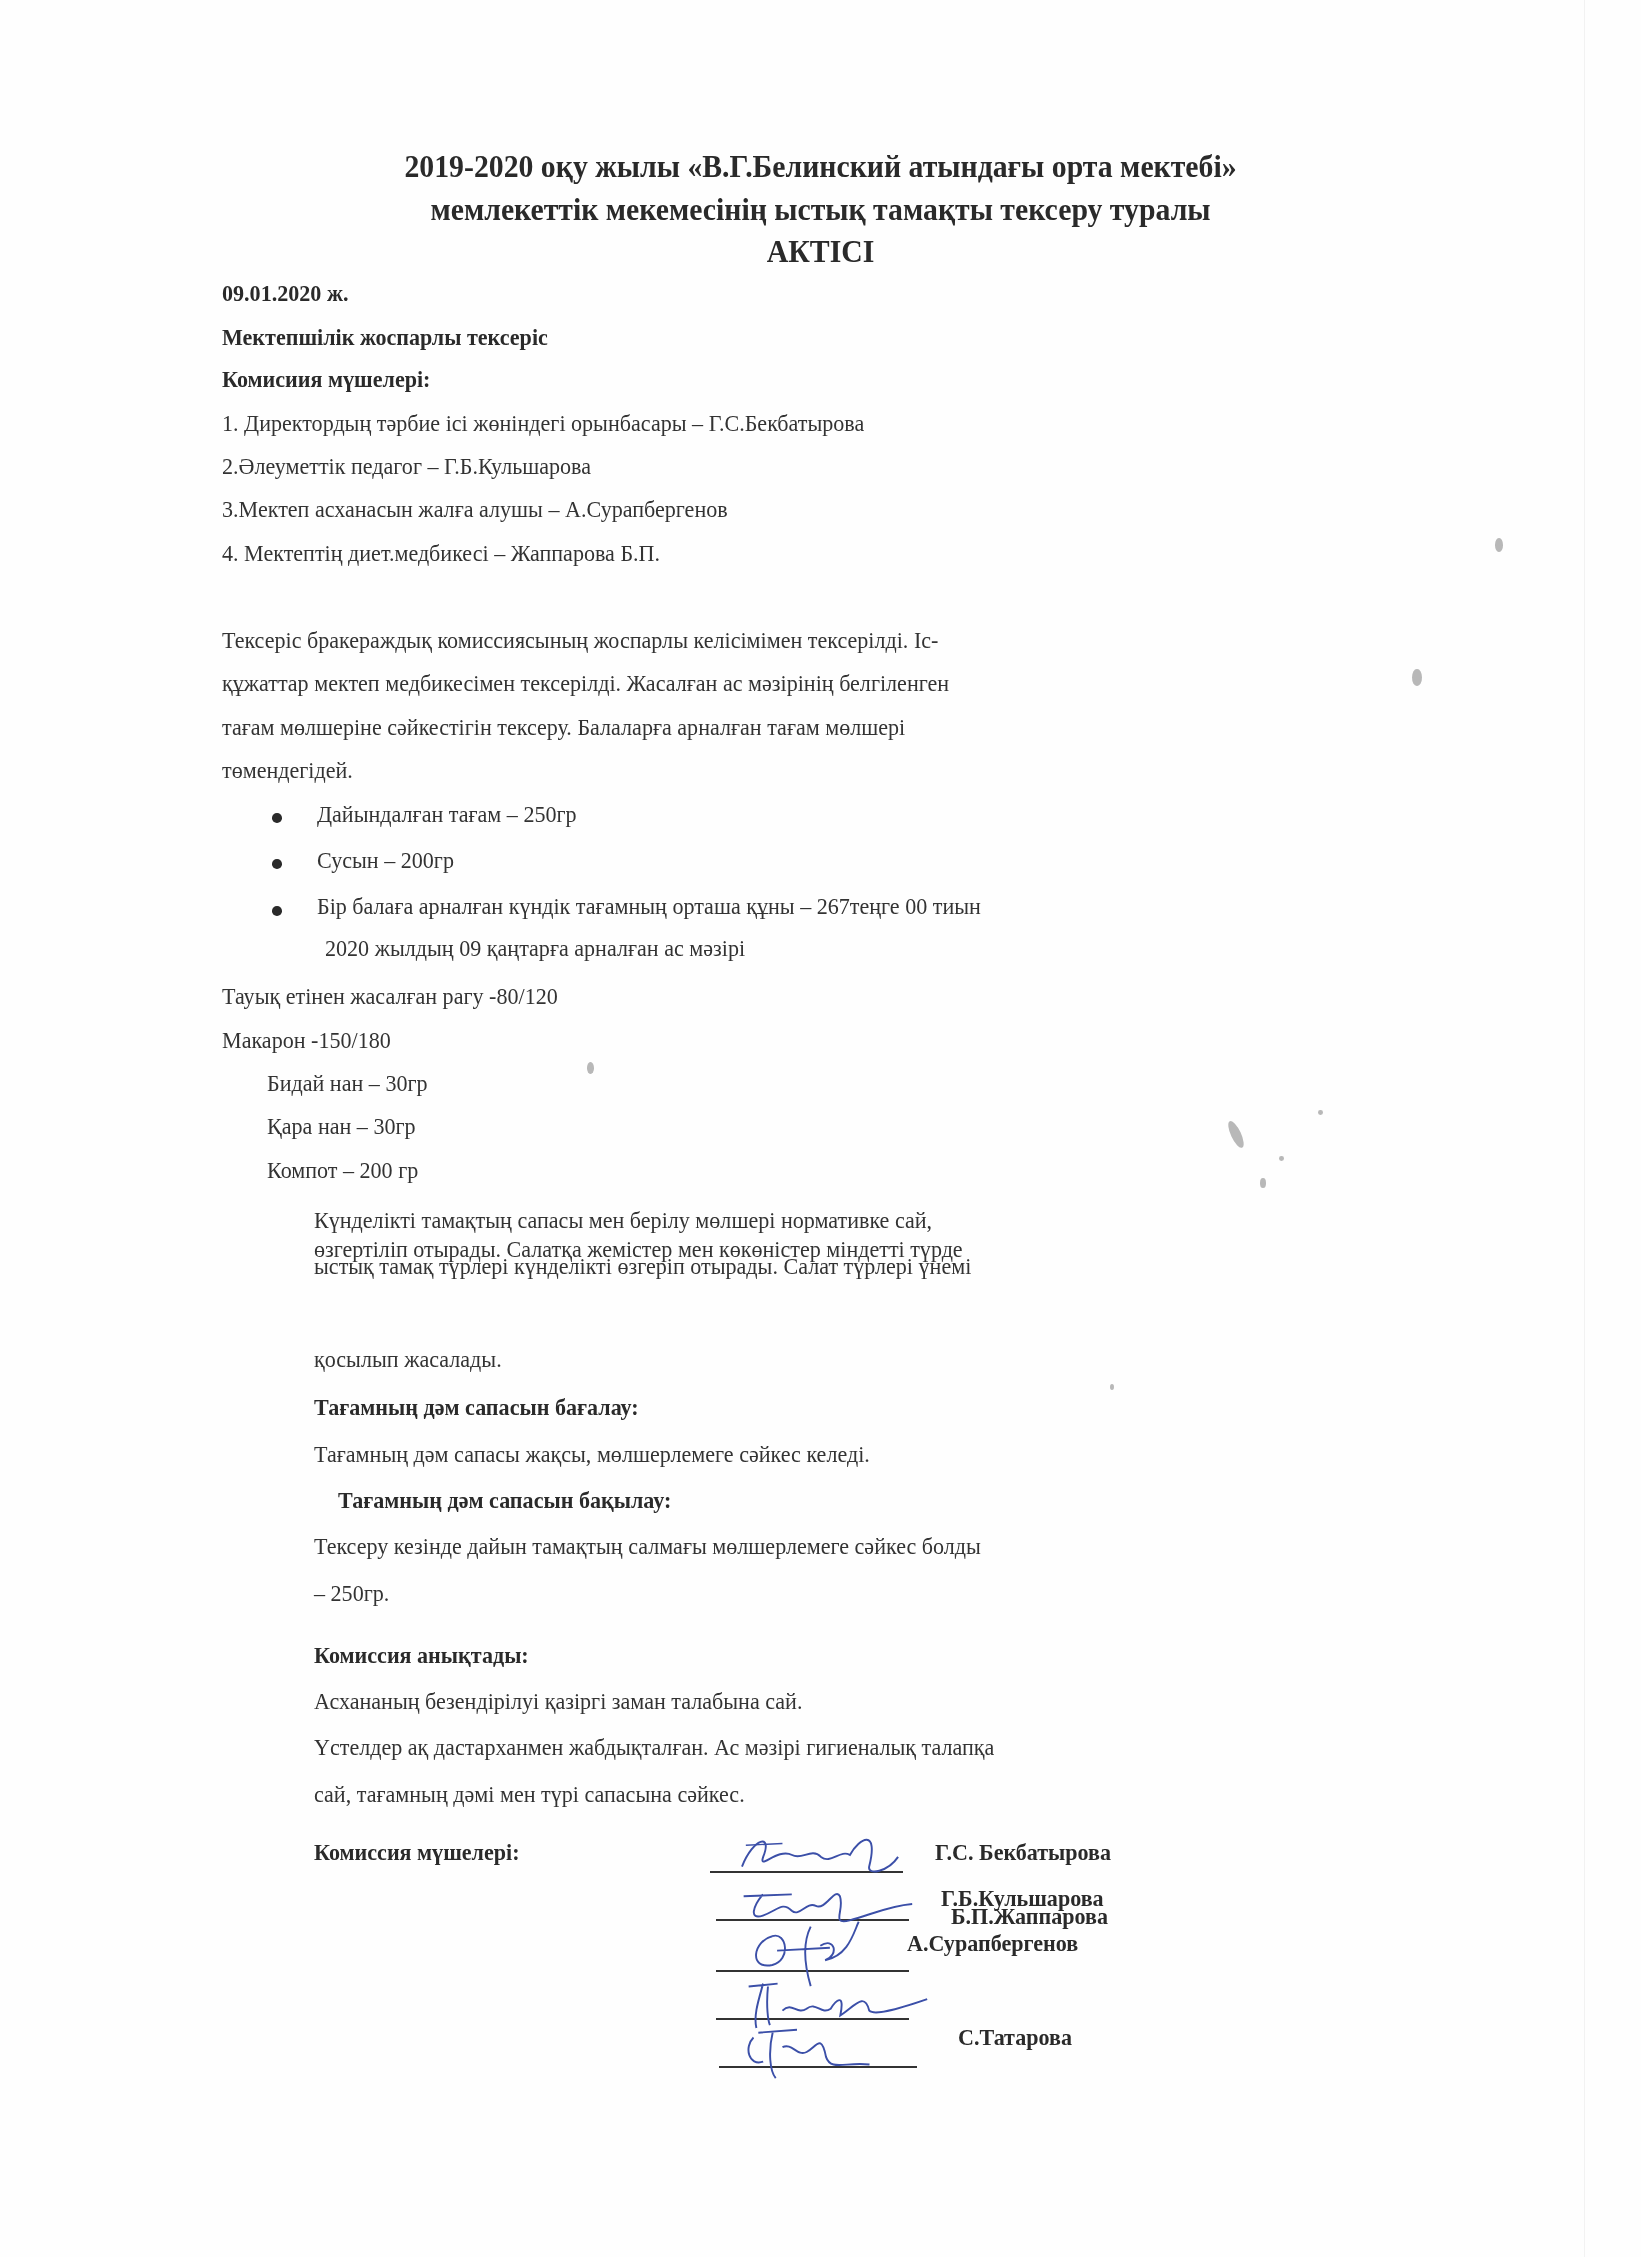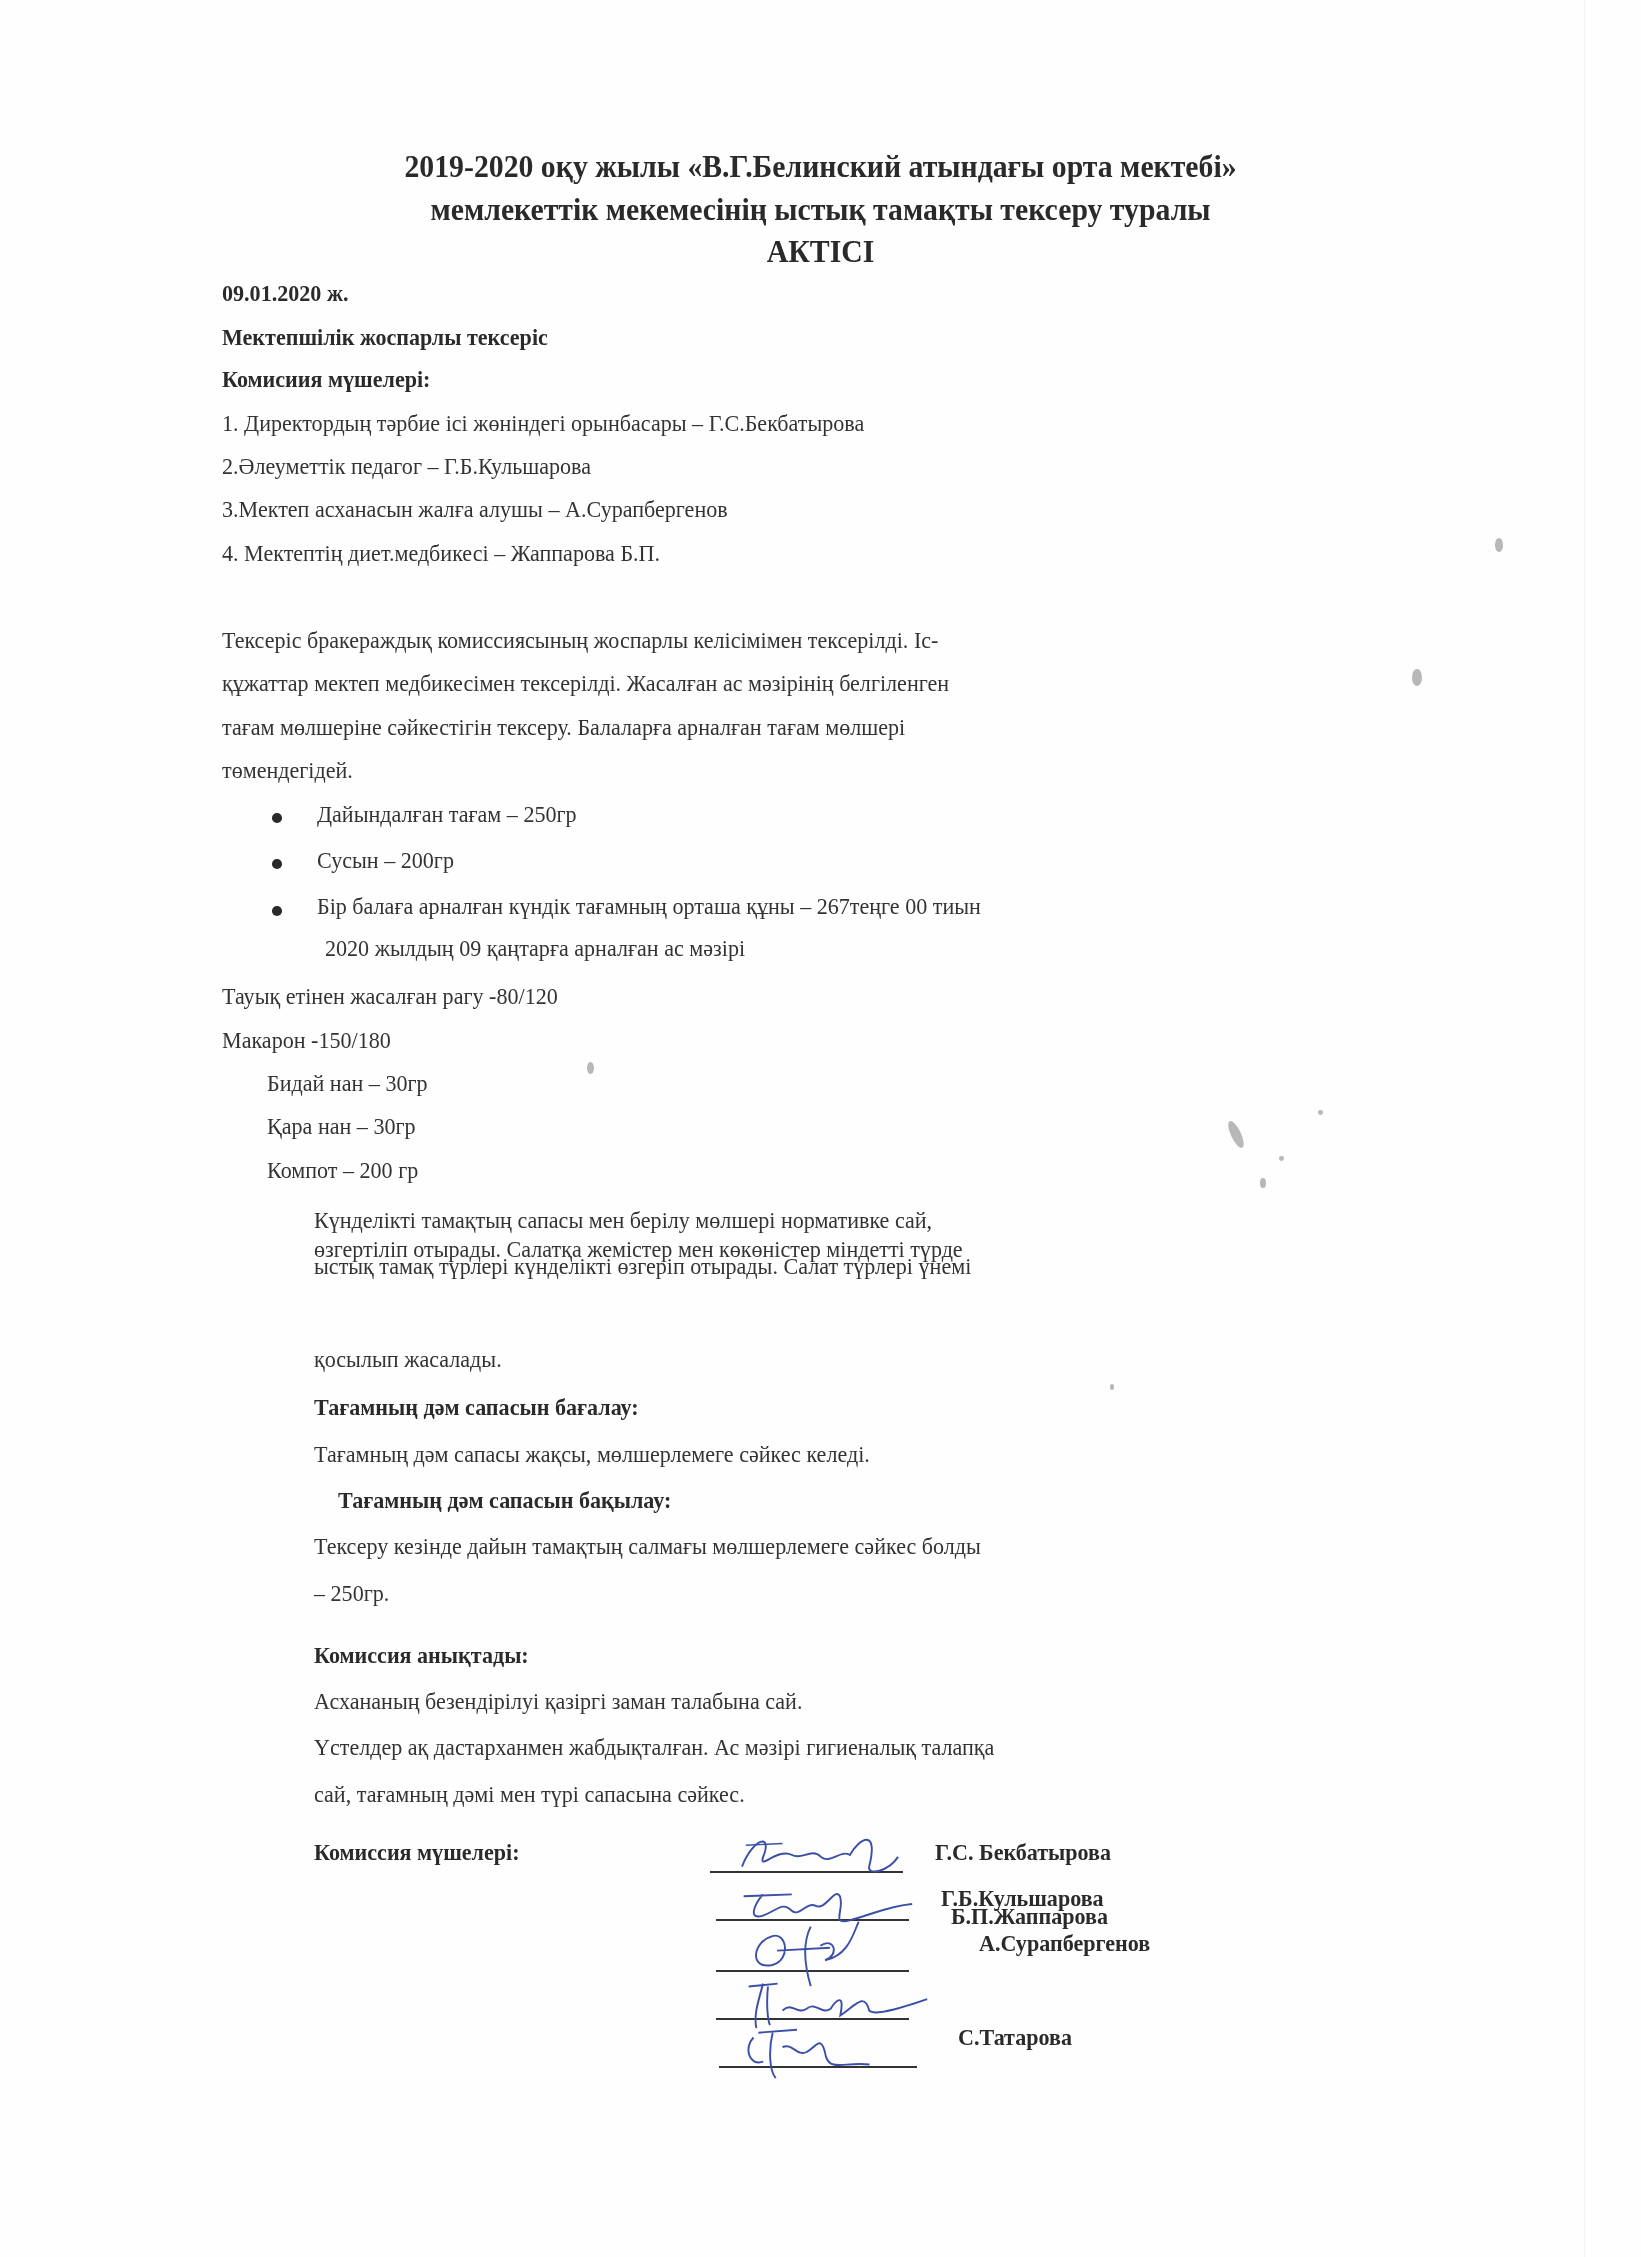--- a/index.html
+++ b/index.html
@@ -86,21 +86,21 @@
   <div class="sigline" style="left:716px;top:1919px;width:193px;"></div>
   <svg class="sig" style="left:734px;top:1877px;" width="183" height="53" viewBox="0 0 190 55">
     <path d="M10 20 L60 18 M30 18 C20 30, 15 45, 30 40 C45 35, 50 25, 60 35 C68 42, 75 25, 85 30 C95 35, 105 10, 110 20 C115 35, 100 50, 120 45 C140 40, 160 30, 185 28" fill="none" stroke="#3b4fa8" stroke-width="2"></path>
   </svg>
   <div class="line b" style="left:941px;top:1879px;"><span class="sx">Г.Б.Кульшарова</span></div>
 
   <div class="sigline" style="left:716px;top:1970px;width:193px;"></div>
   <svg class="sig" style="left:743px;top:1917px;" width="145" height="72" viewBox="0 0 150 75">
     <path d="M30 20 C10 25, 5 55, 30 50 C50 45, 45 15, 30 20 M35 35 L90 32 M70 10 C60 30, 65 55, 70 72 M80 30 C95 20, 100 40, 85 45 C110 40, 115 15, 120 5" fill="none" stroke="#3b4fa8" stroke-width="2"></path>
   </svg>
-  <div class="line b" style="left:979px;top:1924px;"><span class="sx">А.Сурапбергенов</span></div>
+  <div class="line b" style="left:907px;top:1924px;"><span class="sx">А.Сурапбергенов</span></div>
 
   <div class="sigline" style="left:716px;top:2018px;width:193px;"></div>
   <svg class="sig" style="left:739px;top:1972px;" width="193" height="58" viewBox="0 0 200 60">
     <path d="M10 15 L40 12 M25 12 C20 30, 15 45, 18 58 M30 15 C28 35, 30 50, 32 55 M45 40 C55 30, 60 45, 70 38 C80 30, 85 45, 95 38 C100 30, 110 20, 105 45 C120 35, 130 20, 135 40 C140 45, 160 40, 195 28" fill="none" stroke="#3b4fa8" stroke-width="2"></path>
   </svg>
   <div class="line b" style="left:951px;top:1897px;"><span class="sx">Б.П.Жаппарова</span></div>
 
   <div class="sigline" style="left:719px;top:2066px;width:198px;"></div>
   <svg class="sig" style="left:739px;top:2018px;" width="145" height="68" viewBox="0 0 150 70">
     <path d="M15 20 C5 30, 10 50, 25 45 M20 15 L60 12 M35 14 C30 35, 32 55, 38 62 M45 30 C55 25, 60 40, 70 35 C80 30, 85 15, 90 40 C95 55, 110 45, 135 48" fill="none" stroke="#3b4fa8" stroke-width="2"></path>

